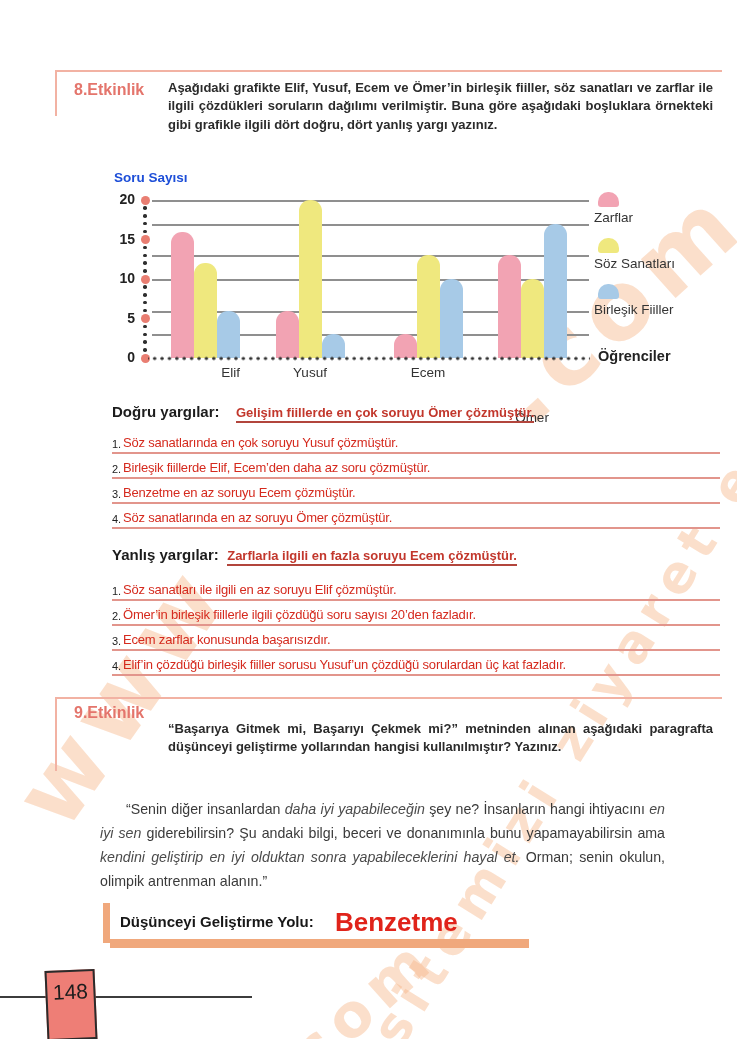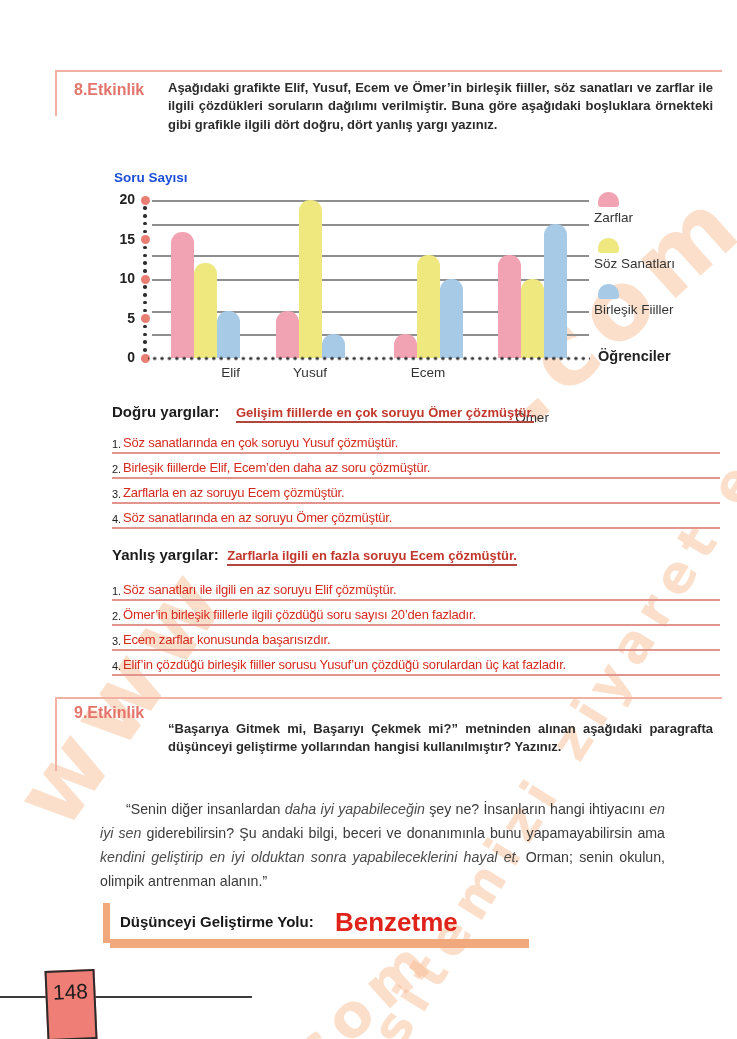--- a/index.html
+++ b/index.html
@@ -149,21 +149,21 @@
           <span class="answer-text">Söz sanatlarında en çok soruyu Yusuf çözmüştür.</span>
         </div>
         <div class="answer-row">
           <div class="answer-underline"></div>
           <span class="answer-num">2.</span>
           <span class="answer-text">Birleşik fiillerde Elif, Ecem’den daha az soru çözmüştür.</span>
         </div>
         <div class="answer-row">
           <div class="answer-underline"></div>
           <span class="answer-num">3.</span>
-          <span class="answer-text">Zarflarla en az soruyu Ecem çözmüştür.</span>
+          <span class="answer-text">Benzetme en az soruyu Ecem çözmüştür.</span>
         </div>
         <div class="answer-row">
           <div class="answer-underline"></div>
           <span class="answer-num">4.</span>
           <span class="answer-text">Söz sanatlarında en az soruyu Ömer çözmüştür.</span>
         </div>
       </div>
   </div>
 
   <div class="abs" style="left:112px;top:546px;width:608px;z-index:3;">

